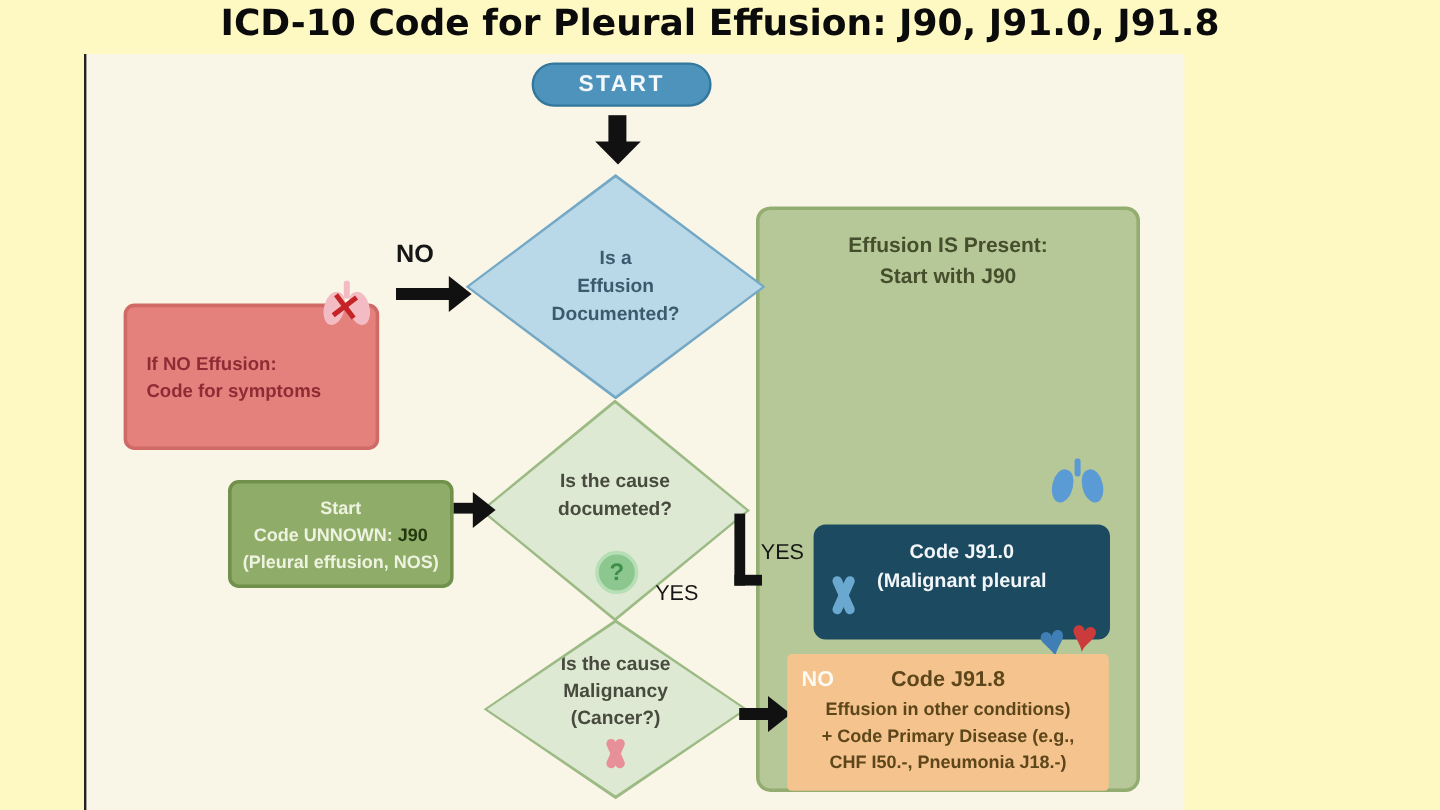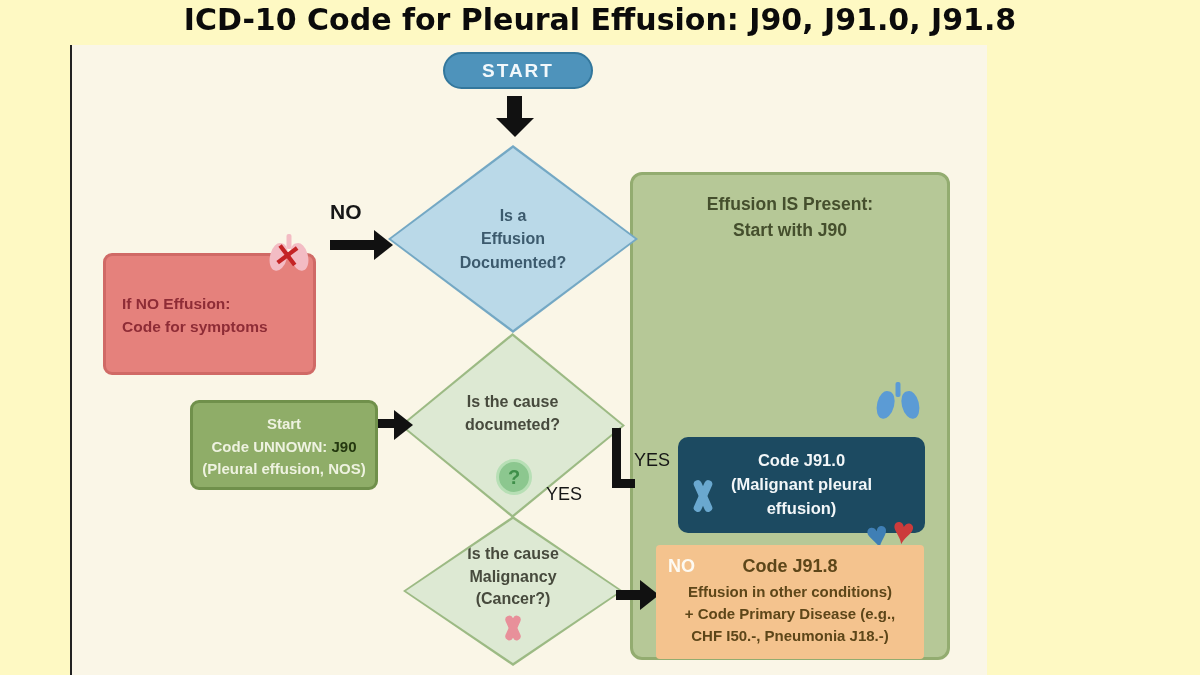--- a/index.html
+++ b/index.html
@@ -162,21 +162,20 @@
       <i class="lobe l"></i>
       <i class="lobe r"></i>
   </div>
   <div class="box navy-box">
     <div class="ribbon blue" style="left:12px;top:38px;">
         <i class="a"></i>
         <i class="b"></i>
       </div>
     <div>Code J91.0</div>
     <div>(Malignant pleural</div>
-    <div>effusion)</div>
   </div>
 
   <div class="diamond dg" style="left:403px;top:516px;width:220px;height:150px;">
     <div class="d-outer"></div>
     <div class="d-inner">
       <div>Is the cause</div>
       <div>Malignancy</div>
       <div>(Cancer?)</div>
       <div class="ribbon pink" style="position:relative;width:26px;height:28px;margin-top:0;">
           <i class="a" style="height:26px;"></i>

